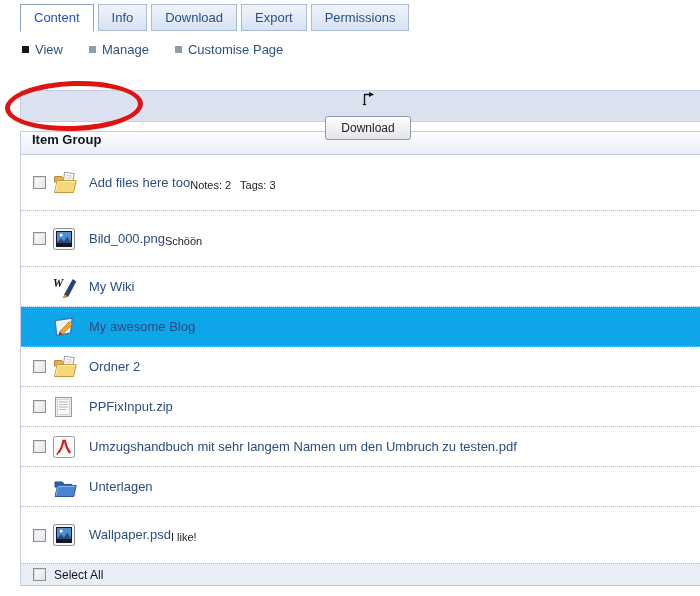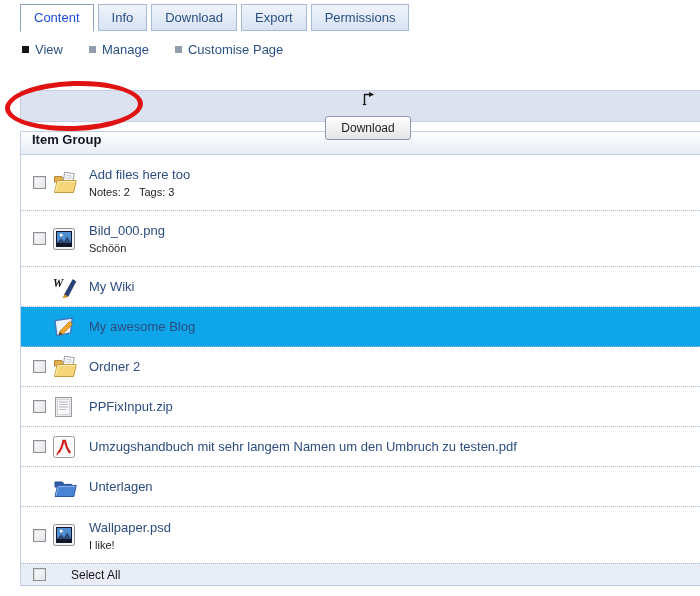--- a/index.html
+++ b/index.html
@@ -71,31 +71,31 @@
   }
   .row {
     display: flex; align-items: center; height: 40px;
     border-bottom: 1px dotted #a9bdd3;
   }
   .row.tall { height: 56px; }
   .row.highlight { background: #0ea5e9; }
   .row:last-child { border-bottom: none; }
   .cb-cell { width: 32px; padding-left: 12px; flex: none; display: flex; align-items: center; }
   .icon-cell { width: 36px; flex: none; display: flex; align-items: center; }
-  .text-cell { display: flex; flex-direction: column; justify-content: center; min-width: 0; }
+  .text-cell { display: flex; flex-direction: row; justify-content: center; min-width: 0; }
   .title { font-size: 13px; color: #2b4d80; text-decoration: none; cursor: pointer; white-space: nowrap; }
   .subtitle { font-size: 11px; color: #1c1c1c; margin-top: 4px; white-space: pre; }
   .checkbox {
     width: 13px; height: 13px; flex: none; cursor: pointer;
     border: 1px solid #8f8f8f;
     background: linear-gradient(135deg, #fdfdfd, #e0e4e9);
     box-shadow: inset 1px 1px 1px #d9dde2;
   }
   .tfooter {
-    height: 22px; display: flex; align-items: center; gap: 25px; padding-left: 12px;
+    height: 22px; display: flex; align-items: center; gap: 8px; padding-left: 12px;
     background: #e9eef6;
     border-top: 1px dotted #a9bdd3;
     font-size: 12px; color: #15151f;
   }
 </style>
 </head>
 <body>
 
 <div class="tabbar">
   <div class="tab active">Content</div>

